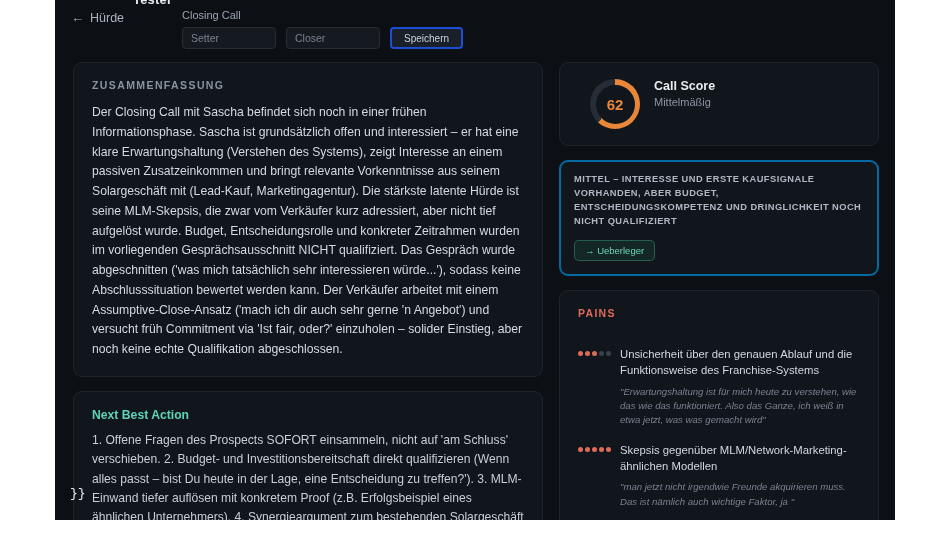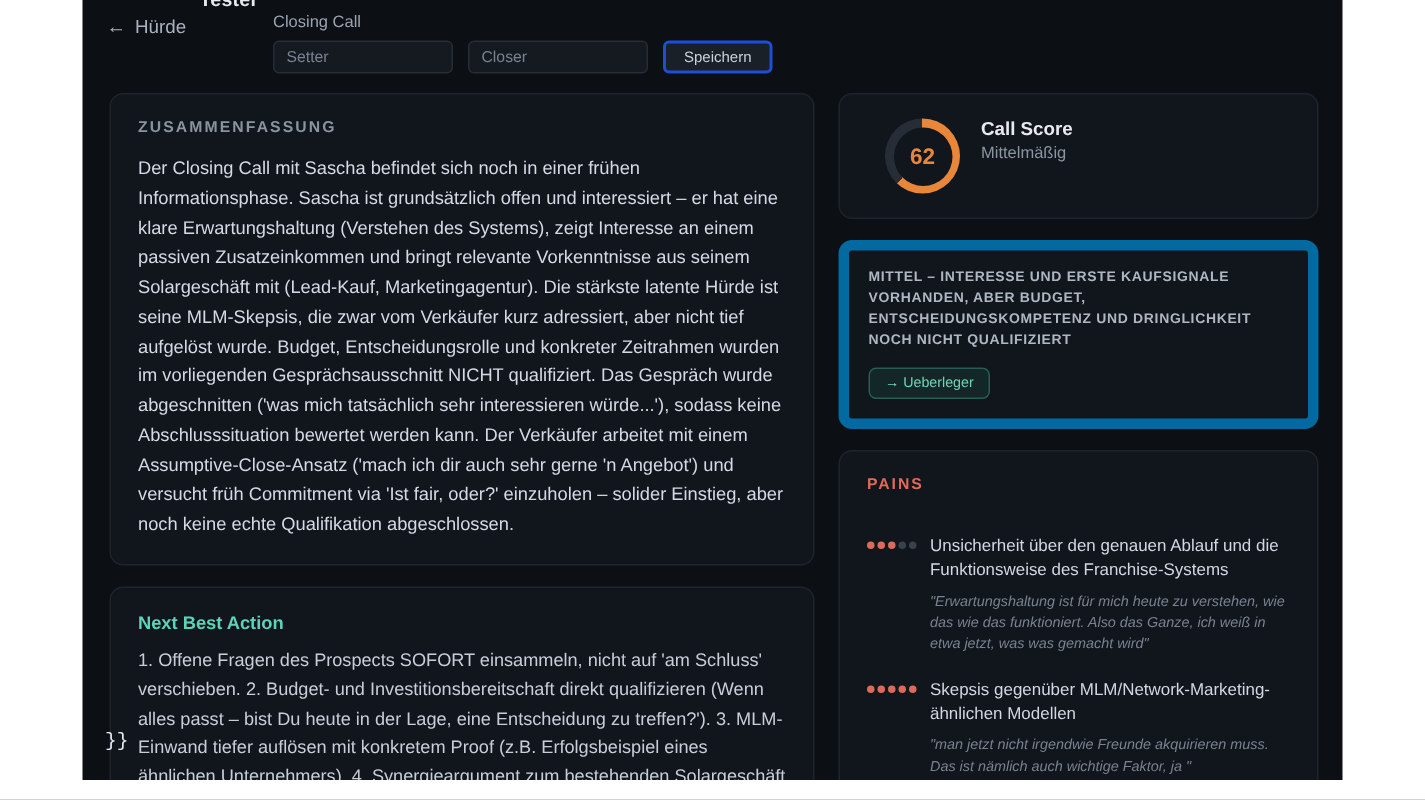--- a/index.html
+++ b/index.html
@@ -46,21 +46,21 @@
   .back-btn .arr { font-size: 13px; color: #aab3bf; }
   .sub-label {
     position: absolute; left: 127px; top: 9px;
     font-size: 11px; color: #9aa4b1;
   }
   .field-row {
     position: absolute; left: 127px; top: 27px;
     display: flex; gap: 10px; align-items: center;
   }
   .tf {
-    width: 120px; height: 22px;
+    width: 94px; height: 22px;
     background: #151a21;
     border: 1px solid #262d37;
     border-radius: 4px;
     color: #8c95a2;
     font-size: 10.5px;
     padding: 0 8px;
     outline: none;
   }
   .tf::placeholder { color: #79828f; }
   .btn-save {
@@ -139,21 +139,21 @@
   }
   .ring span {
     position: relative; z-index: 2;
     font-size: 15px; font-weight: bold; color: #e8873a;
   }
   .score-label { font-size: 12.5px; font-weight: bold; color: #e7eaee; }
   .score-sub { font-size: 11px; color: #8b95a2; margin-top: 3px; }
 
   .verdict {
     background: #11161d;
-    border: 7px solid #0369a1;
+    border: 2px solid #0369a1;
     border-radius: 9px;
     padding: 11px 13px 13px 13px;
     margin-bottom: 14px;
   }
   .verdict-text {
     font-size: 9.3px;
     letter-spacing: .45px;
     line-height: 1.5;
     color: #aeb7c2;
     font-weight: bold;

